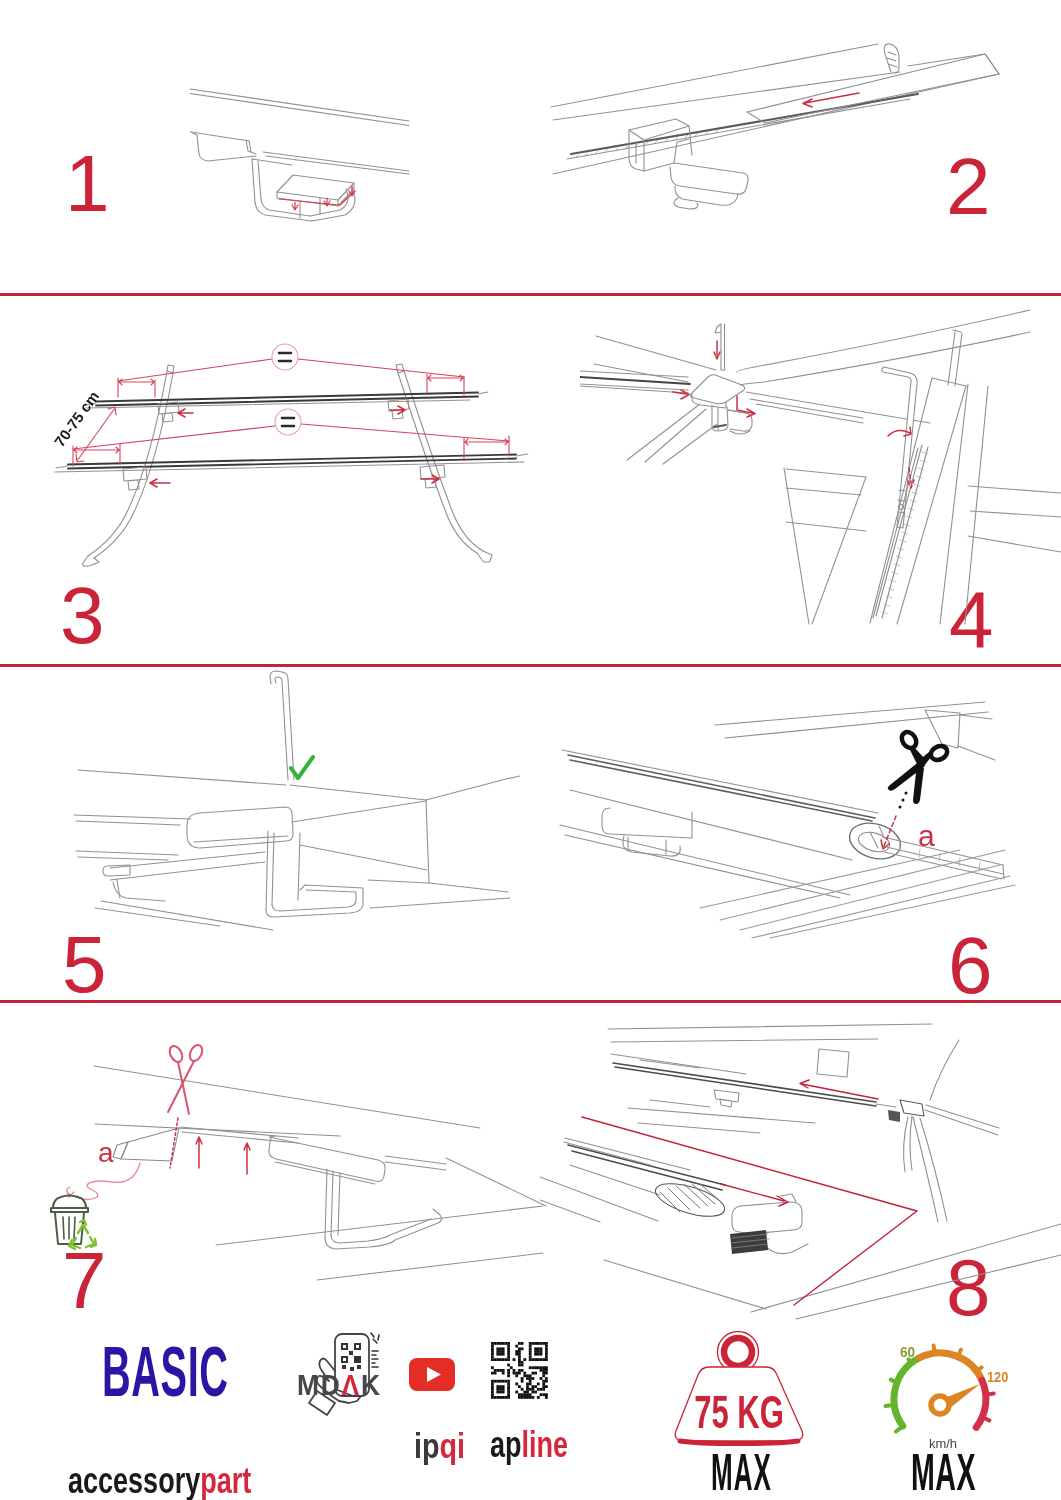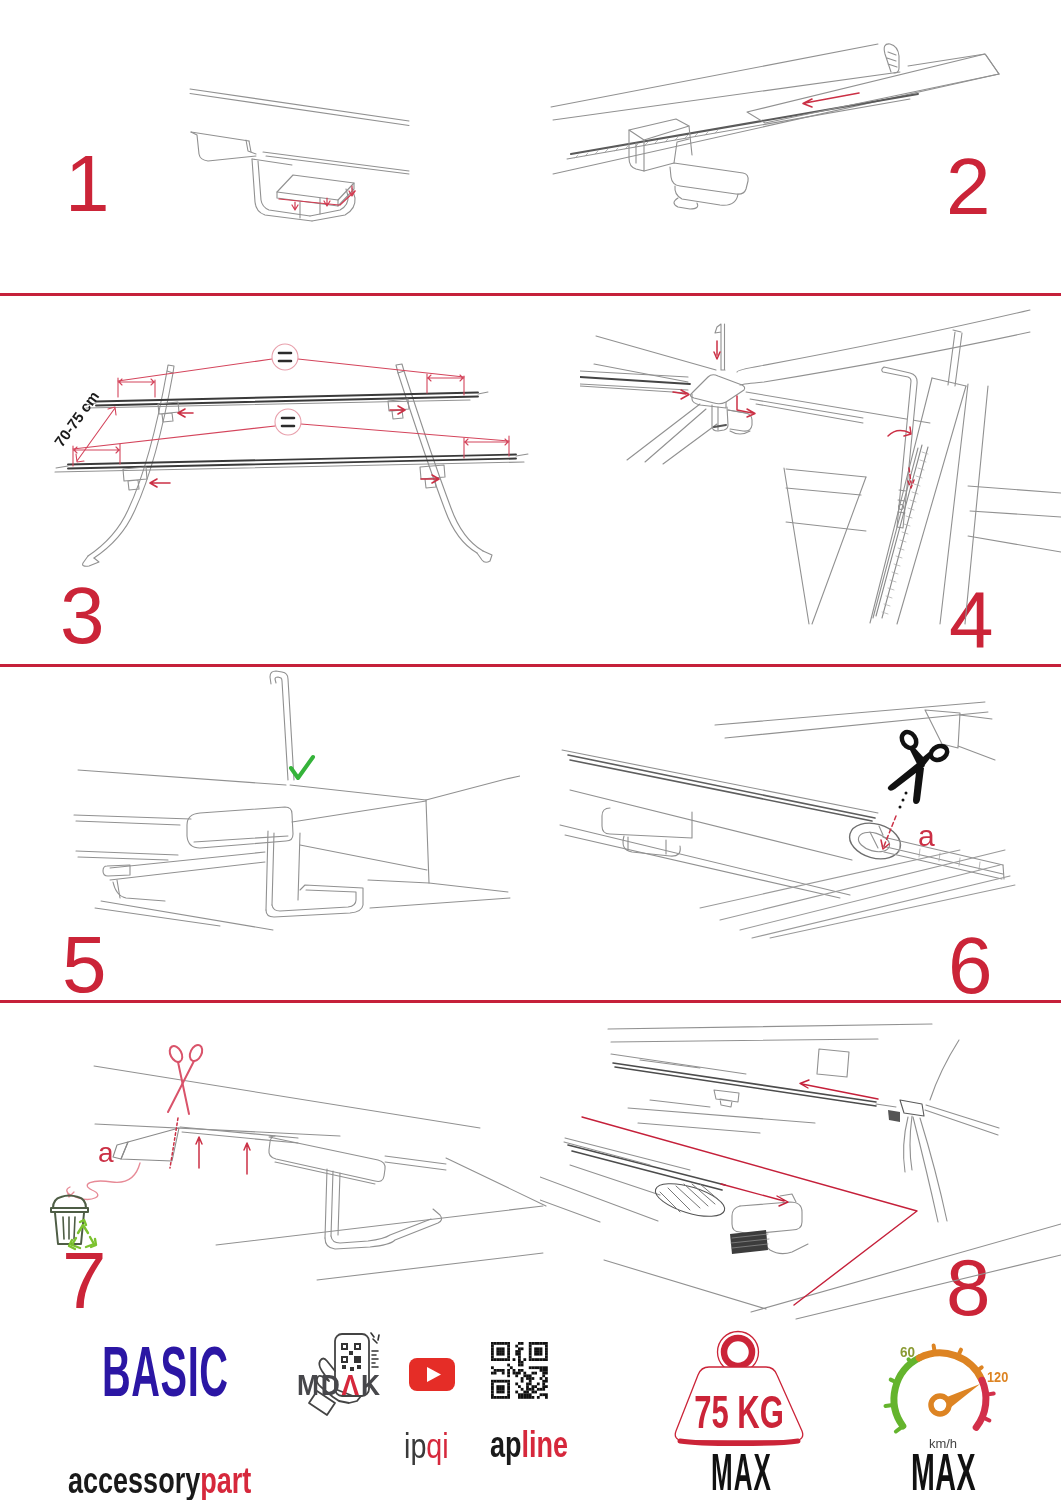--- a/index.html
+++ b/index.html
@@ -351,21 +351,21 @@
  <path d="M30 40 L22 30 Q18 25 15 30 Q13 34 17 40 L24 50 L18 46 Q13 43 12 48 Q11 52 16 56 L28 66 L34 70 L44 72 L52 70 L56 65 L48 65 L30 58" stroke="#444"></path>
  <path d="M12 60 L30 72 L22 84 L4 72 Z" stroke="#444"></path>
 </svg>
 <div class="abs" style="left:297px;top:1370px;">
  <div style="font-size:30px;font-weight:bold;color:#47474b;transform:scale(0.88,1.0);transform-origin:0 0;line-height:1;letter-spacing:2px;">MD<span style="color:#d6283c">Λ</span>K</div>
 </div>
 <svg class="abs" style="left:409px;top:1358px" width="46" height="33" viewBox="0 0 46 33">
  <rect x="0" y="0" width="46" height="33" rx="8" fill="#e52d27"></rect>
  <path d="M18 9 L32 16.5 L18 24 Z" fill="#fff"></path>
 </svg>
-<div class="abs" style="left:404px;top:1428px;">
+<div class="abs" style="left:414px;top:1428px;font-weight:bold;">
  <div style="font-size:35px;color:#3a3a3a;transform:scale(0.82,1.0);transform-origin:0 0;line-height:1;">ip<span style="color:#d6283c">qi</span></div>
 </div>
 <svg class="abs" style="left:491px;top:1342px" width="58" height="58" viewBox="0 0 58 58">
  <g fill="#111">
       <rect x="0.0" y="0.0" width="2.8" height="2.8"></rect>
       <rect x="0.0" y="2.7" width="2.8" height="2.8"></rect>
       <rect x="0.0" y="5.4" width="2.8" height="2.8"></rect>
       <rect x="0.0" y="8.1" width="2.8" height="2.8"></rect>
       <rect x="0.0" y="10.8" width="2.8" height="2.8"></rect>
       <rect x="0.0" y="13.5" width="2.8" height="2.8"></rect>

